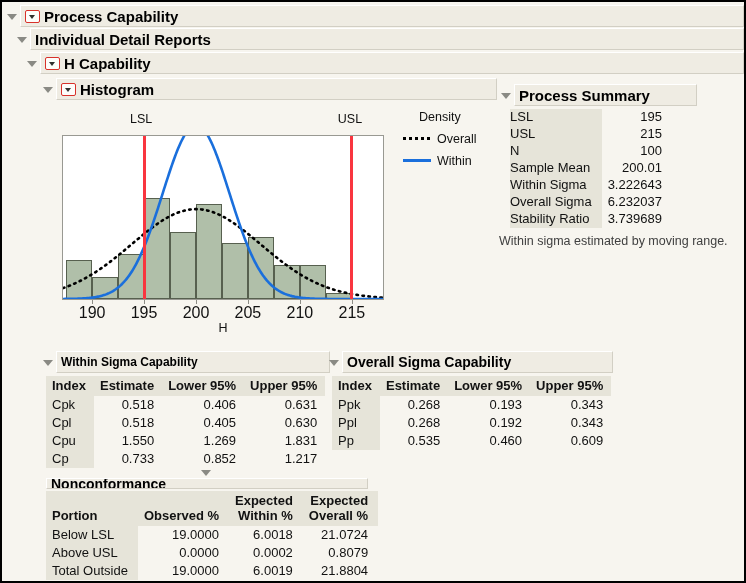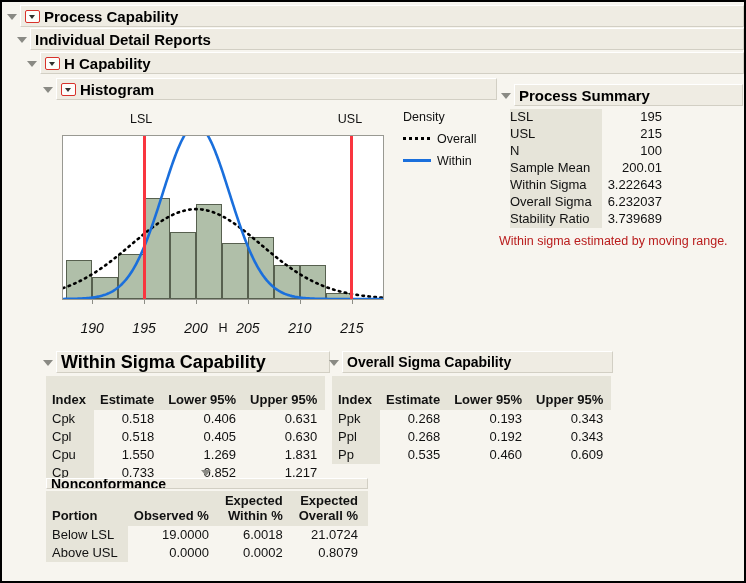--- a/index.html
+++ b/index.html
@@ -88,24 +88,24 @@
   
   #r-proccap   { left: 4px;  top: 3px;   width: 738px; }
   #r-proccap   .title-plate { width: 730px; font-size: 15px; }
   #r-indiv     { left: 14px; top: 26px;  width: 728px; }
   #r-indiv     .title-plate { width: 720px; font-size: 15px; }
   #r-hcap      { left: 24px; top: 50px;  width: 718px; }
   #r-hcap      .title-plate { width: 710px; font-size: 15px; }
   #r-hist      { left: 40px; top: 76px;  width: 455px; }
   #r-hist      .title-plate { width: 447px; font-size: 15px; }
   #r-summary   { left: 498px; top: 82px; width: 244px; }
-  #r-summary   .title-plate { width: 229px; font-size: 15px; align-items: center; }
+  #r-summary   .title-plate { width: 183px; font-size: 15px; align-items: center; }
 
   #r-within    { left: 40px;  top: 349px; width: 288px; }
-  #r-within    .title-plate { width: 280px; font-size: 18px; }
+  #r-within    .title-plate { width: 280px; font-size: 12px; }
   #r-overall   { left: 326px; top: 349px; width: 285px; }
   #r-overall   .title-plate { width: 277px; font-size: 14px; }
   #r-noncon    { left: 40px;  top: 465px; width: 330px; flex-direction: column; }
   #r-noncon    .title-plate { width: 322px; font-size: 14px; }
 
   
   #hist-area {
     position: absolute;
     left: 46px;
     top: 104px;
@@ -145,43 +145,42 @@
   }
   .xtick {
     position: absolute;
     width: 1px;
     height: 4px;
     background: #8d8d86;
     top: 194px;
   }
   .xlab {
     position: absolute;
-    top: 214px;
-    font-size: 14px;
+    top: 198px;
+    font-size: 16px;
     color: #111;
     transform: translateX(-50%);
     white-space: nowrap;
-    font-style: italic;
   }
   #xaxis-title {
     position: absolute;
     top: 215px;
     left: 175px;
     font-size: 12.5px;
     color: #111;
     transform: translateX(-50%);
   }
   #legend {
     position: absolute;
     left: 355px;
     top: 4px;
     font-size: 12.5px;
     color: #111;
   }
-  #legend .leg-title { margin-bottom: 8px; }
+  #legend .leg-title { margin-bottom: 8px; text-align: center; }
   #legend .leg-row {
     display: flex;
     align-items: center;
     margin-bottom: 8px;
   }
   .leg-swatch {
     width: 28px;
     height: 10px;
     margin-right: 6px;
     position: relative;
@@ -212,36 +211,36 @@
   }
   #summary-table { border-collapse: collapse; }
   #summary-table td { padding: 0 0 1px 0; font-size: 13px; line-height: 16px; }
   #summary-table td.k { background: #e6e4d9; padding-right: 10px; white-space: nowrap; }
   #summary-table td.v { text-align: right; padding-left: 6px; white-space: nowrap; }
   #summary-note {
     position: absolute;
     left: 497px;
     top: 232px;
     font-size: 12.5px;
-    color: #b91c1c;
+    color: #404040;
     white-space: nowrap;
   }
 
   
   .dtable {
     position: absolute;
     border-collapse: collapse;
     font-size: 13px;
     color: #111;
   }
   .dtable th {
     background: #e6e4d9;
     font-weight: bold;
     font-size: 13px;
-    padding: 16px 8px 3px 6px;
+    padding: 2px 8px 3px 6px;
     text-align: right;
     white-space: nowrap;
     vertical-align: bottom;
     line-height: 15px;
   }
   .dtable th.first { text-align: left; padding-left: 6px; }
   .dtable td {
     padding: 1px 8px 1px 6px;
     text-align: right;
     white-space: nowrap;
@@ -505,16 +504,22 @@
           <td>19.0000</td>
           <td>6.0018</td>
           <td>21.0724</td>
         </tr>
         <tr>
           <td class="first">Above USL</td>
           <td>0.0000</td>
           <td>0.0002</td>
           <td>0.8079</td>
         </tr>
+        <tr>
+          <td class="first">Total Outside</td>
+          <td>19.0000</td>
+          <td>6.0019</td>
+          <td>21.8804</td>
+        </tr>
       </tbody>
   </table>
 
 </div>
 
 </body></html>

